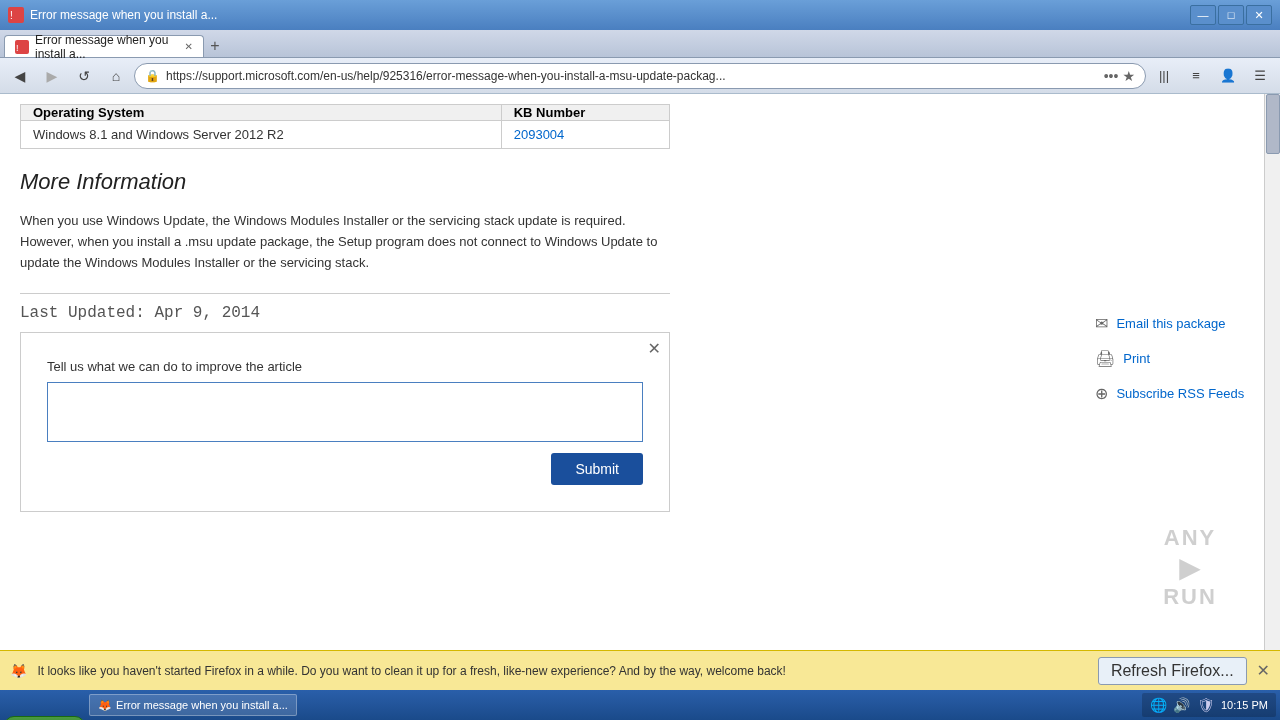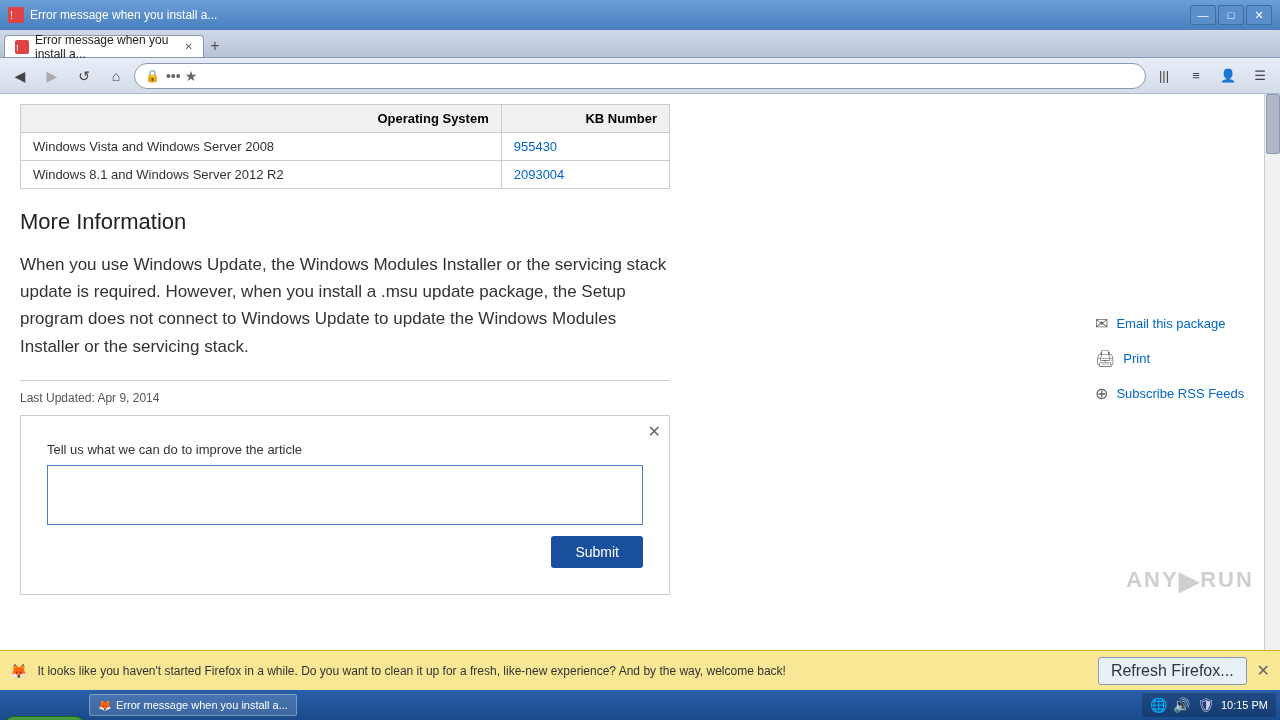--- a/index.html
+++ b/index.html
@@ -99,59 +99,61 @@
     
     .data-table {
       width: 650px;
       border-collapse: collapse;
       margin-bottom: 20px;
       border: 1px solid #ccc;
     }
     .data-table th {
       background: #f0f0f0;
       border: 1px solid #ccc;
-      padding: 6px 12px;
-      text-align: right;
+      padding: 0 12px;
+      text-align: left;
       font-weight: bold;
       font-size: 13px;
     }
     .data-table td {
       border: 1px solid #ccc;
       padding: 6px 12px;
       font-size: 13px;
       color: #333;
     }
     .data-table td a {
       color: #0066cc;
       text-decoration: none;
     }
 
     .section-heading {
       font-size: 22px;
       font-weight: normal;
       color: #222;
       margin: 20px 0 16px 0;
       border-bottom: none;
+      font-style: italic;
     }
 
     .article-body {
-      font-size: 17px;
+      font-size: 13px;
       color: #333;
       line-height: 1.6;
       max-width: 650px;
       margin-bottom: 20px;
     }
 
     .last-updated {
-      font-size: 12px;
+      font-size: 16px;
       color: #555;
       margin-top: 20px;
       padding-top: 10px;
       border-top: 1px solid #ccc;
       max-width: 650px;
+      font-family: Liberation Mono, monospace;
     }
 
     .feedback-bar {
       max-width: 650px;
       border: 1px solid #ccc;
       padding: 26px;
       margin-top: 10px;
       position: relative;
     }
     .feedback-label { font-size: 13px; color: #333; margin-bottom: 8px; }
@@ -248,23 +250,24 @@
 
     
     .anyrun-watermark {
       position: absolute;
       bottom: 40px;
       right: 0;
       width: 180px;
       height: 60px;
       display: flex;
       align-items: center;
-      justify-content: center;
+      justify-content: flex-end;
       opacity: 0.4;
       pointer-events: none;
+      flex-direction: column;
     }
     .anyrun-text {
       font-size: 22px;
       font-weight: bold;
       color: #888;
       letter-spacing: 2px;
     }
     .anyrun-arrow {
       font-size: 28px;
       color: #888;
@@ -302,20 +305,21 @@
   <div class="new-tab-btn">+</div>
 </div>
 
 <div class="navbar">
   <button class="nav-btn">◀</button>
   <button class="nav-btn" disabled="">▶</button>
   <button class="nav-btn">↺</button>
   <button class="nav-btn">⌂</button>
   <div class="address-bar">
     <span class="lock-icon">🔒</span>
+    <span class="address-text">https://support.microsoft.com/en-us/help/925316/error-message-when-you-install-a-msu-update-packag...</span>
     <div class="address-actions">
       <button class="address-action-btn">•••</button>
       <button class="address-action-btn">★</button>
     </div>
   </div>
   <div class="nav-right">
     <div class="sidebar-btn">|||</div>
     <div class="sidebar-btn">≡</div>
     <div class="sidebar-btn">👤</div>
     <div class="sidebar-btn">☰</div>
@@ -327,24 +331,20 @@
     <div class="article-area">
 
       <table class="data-table">
         <thead>
           <tr>
             <th>Operating System</th>
             <th>KB Number</th>
           </tr>
         </thead>
         <tbody>
-          <tr>
-            <td>Windows Vista and Windows Server 2008</td>
-            <td><a href="#">955430</a></td>
-          </tr>
           <tr>
             <td>Windows 8.1 and Windows Server 2012 R2</td>
             <td><a href="#">2093004</a></td>
           </tr>
         </tbody>
       </table>
 
       <h2 class="section-heading">More Information</h2>
       <div class="article-body">When you use Windows Update, the Windows Modules Installer or the servicing stack update is required. However, when you install a .msu update package, the Setup program does not connect to Windows Update to update the Windows Modules Installer or the servicing stack.</div>
 

